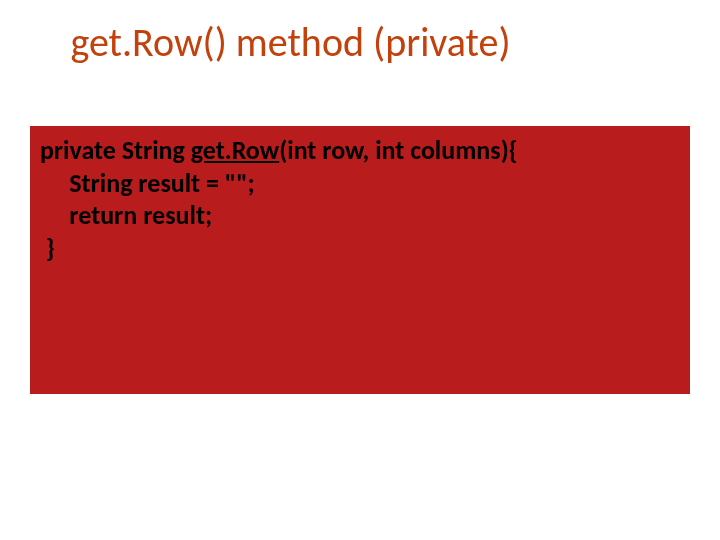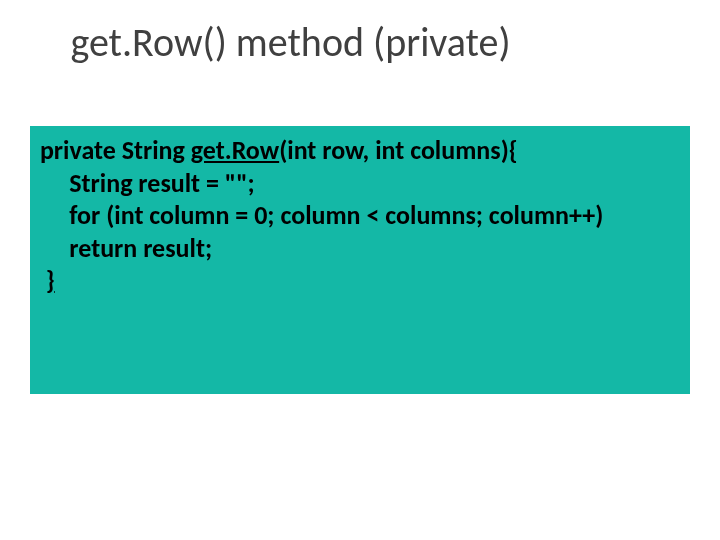--- a/index.html
+++ b/index.html
@@ -17,30 +17,30 @@
     position: relative;
     box-sizing: border-box;
   }
   .title {
     position: absolute;
     top: 18px;
     left: 0;
     width: 581px;
     text-align: center;
     font-size: 40px;
-    color: #404040;
+    color: #c2410c;
     font-weight: 400;
   }
   .code-block {
     position: absolute;
     left: 30px;
     top: 126px;
     width: 660px;
     height: 268px;
-    background: #14b8a6; 
+    background: #b91c1c; 
     box-sizing: border-box;
     padding: 8px 0 8px 4px;
     color: #000000;
     font-size: 26px;
     font-weight: 700;
     line-height: 1.25;
   }
   .code-line {
     white-space: pre;
   }
@@ -54,18 +54,17 @@
 </head>
 <body>
 
 <div class="slide">
 
   <div class="title">get.Row() method (private)</div>
 
   <div class="code-block">
     <div class="code-line wrap"><span> private String </span><span class="underline">get.Row</span><span>(int row, int columns){</span></div>
     <div class="code-line">      String result = "";</div>
-    <div class="code-line wrap">      for (int column = 0; column &lt; columns; column++)</div>
     <div class="code-line">      return result;</div>
     <div class="code-line"><span>  </span><span class="underline">}</span></div>
   </div>
 
 </div>
 
 </body></html>

